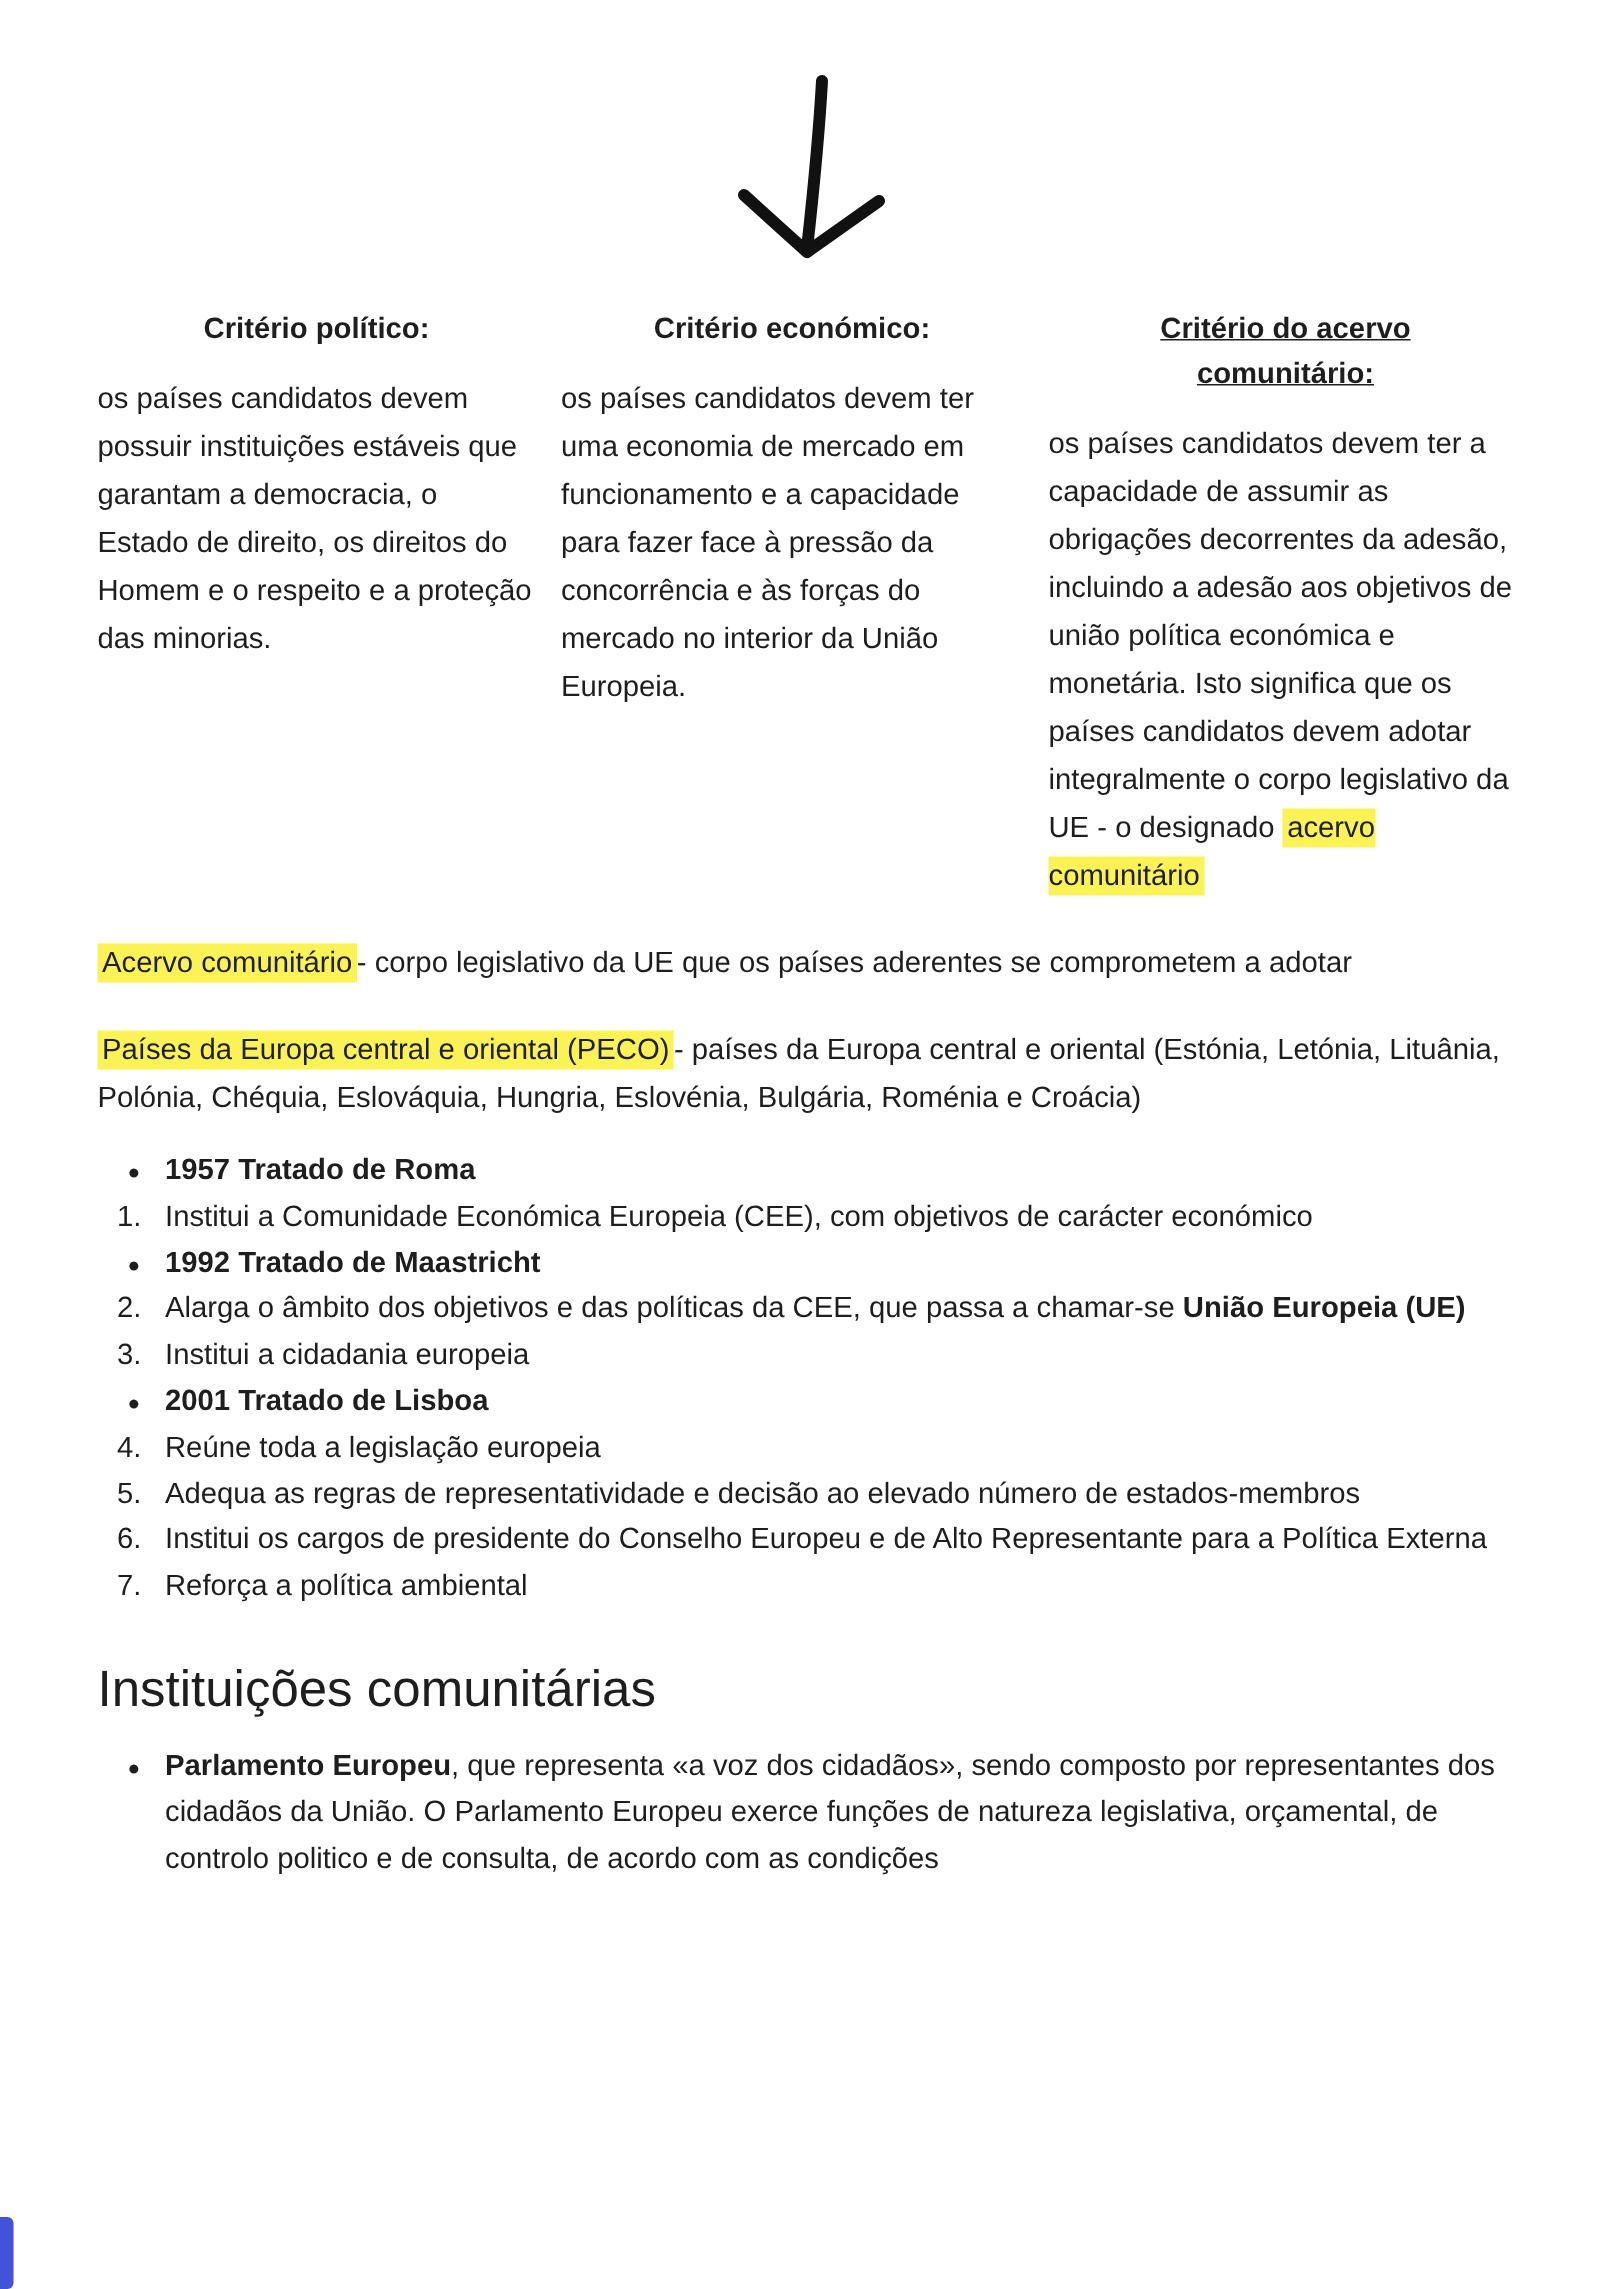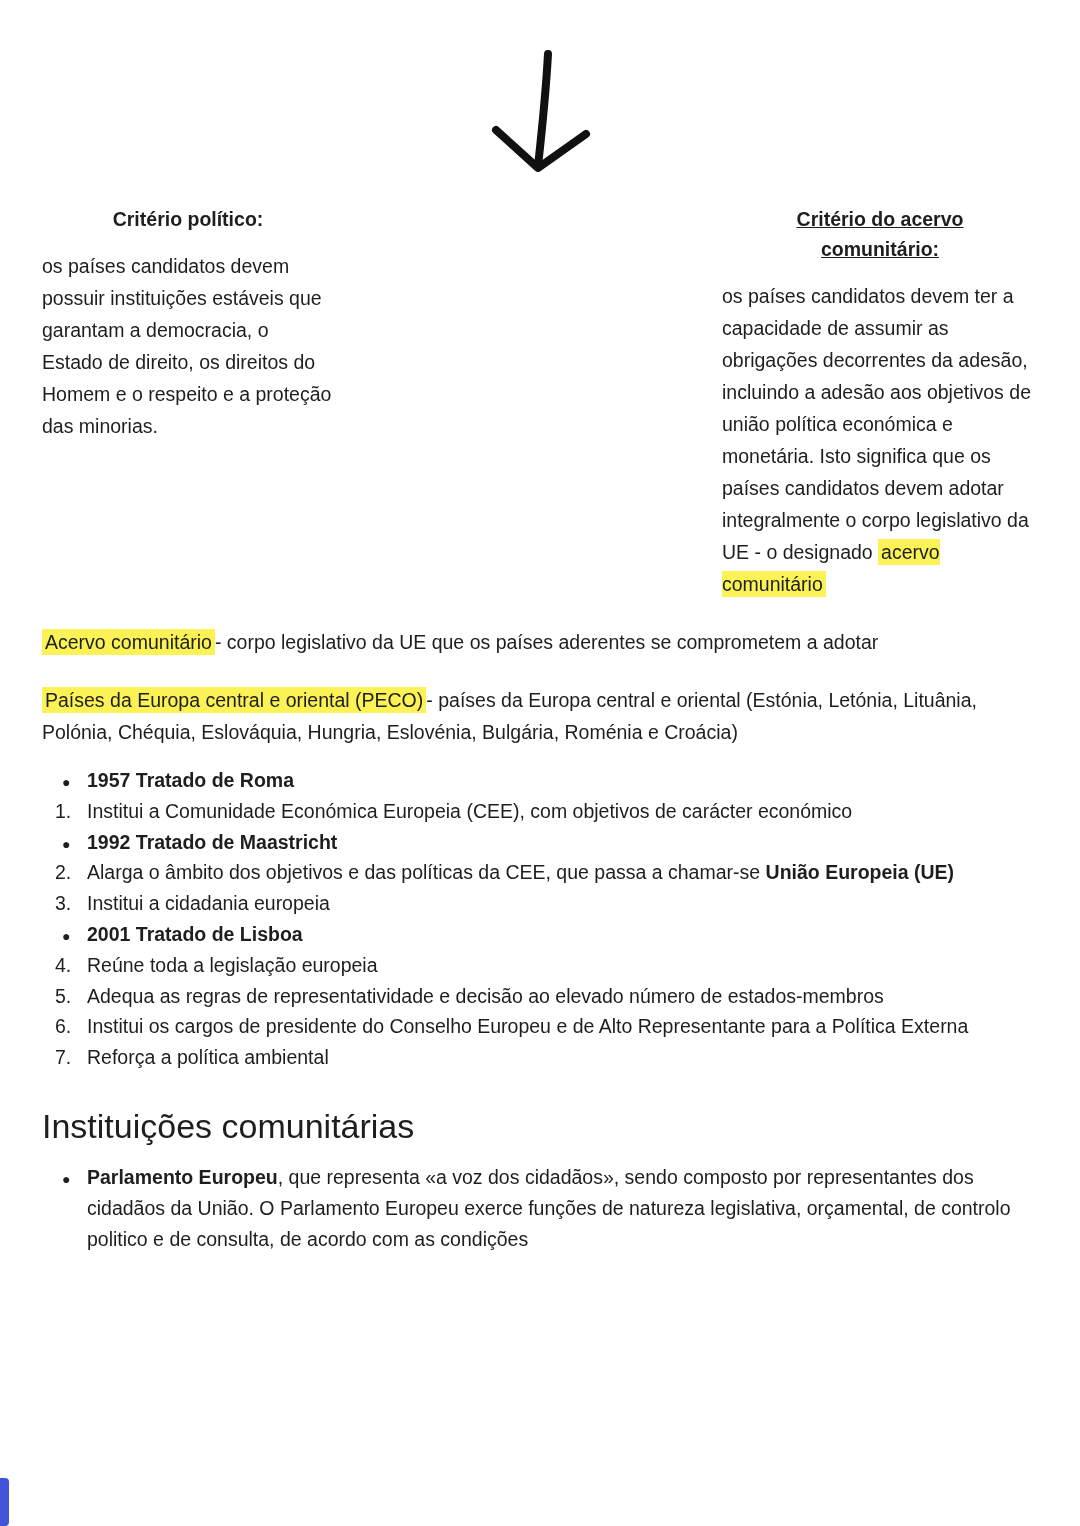--- a/index.html
+++ b/index.html
@@ -3,21 +3,21 @@
 <meta charset="utf-8">
 <style>
   * { margin:0; padding:0; box-sizing:border-box; }
   html, body { background:#ffffff; }
   body {
     width:1080px; height:1526px;
     position:relative; overflow:hidden;
     font-family:"Liberation Sans","DejaVu Sans",sans-serif;
     color:#1e1e1e;
   }
-  .content { padding:0 42px; }
+  .content { padding:0 65px; }
   .arrow-wrap { display:flex; justify-content:center; padding-top:50px; }
   .columns { display:flex; justify-content:space-between; margin-top:26px; }
   .col-1 { width:292px; }
   .col-2 { width:308px; }
   .col-3 { width:316px; }
   .col-title {
     font-weight:700; font-size:19.5px; text-align:center;
     line-height:1.55; margin-bottom:17px;
   }
   .col-title.narrow { max-width:250px; margin-left:auto; margin-right:auto;text-decoration:underline; }
@@ -47,20 +47,24 @@
     <svg width="108" height="128" viewBox="0 0 108 128" fill="none">
       <path d="M62 4 C60 40 56 80 52 116" stroke="#111111" stroke-width="8" stroke-linecap="round" fill="none"></path>
       <path d="M10 80 L52 118 L100 84" stroke="#111111" stroke-width="8" stroke-linecap="round" stroke-linejoin="round" fill="none"></path>
     </svg>
   </div>
 
   <div class="columns">
     <div class="col-1">
       <div class="col-title">Critério político:</div>
       <div class="col-body">os países candidatos devem possuir instituições estáveis que garantam a democracia, o Estado de direito, os direitos do Homem e o respeito e a proteção das minorias.</div>
+    </div>
+    <div class="col-2">
+      <div class="col-title">Critério económico:</div>
+      <div class="col-body">os países candidatos devem ter uma economia de mercado em funcionamento e a capacidade para fazer face à pressão da concorrência e às forças do mercado no interior da União Europeia.</div>
     </div>
     <div class="col-3">
       <div class="col-title narrow">Critério do acervo comunitário:</div>
       <div class="col-body"><span>os países candidatos devem ter a capacidade de assumir as obrigações decorrentes da adesão, incluindo a adesão aos objetivos de união política económica e monetária. Isto significa que os países candidatos devem adotar integralmente o corpo legislativo da UE - o designado </span><span class="hl">acervo comunitário</span></div>
     </div>
   </div>
 
   <p class="para"><span class="hl">Acervo comunitário</span><span>- corpo legislativo da UE que os países aderentes se comprometem a adotar</span></p>
 
   <p class="para"><span class="hl">Países da Europa central e oriental (PECO)</span><span>- países da Europa central e oriental (Estónia, Letónia, Lituânia, Polónia, Chéquia, Eslováquia, Hungria, Eslovénia, Bulgária, Roménia e Croácia)</span></p>

